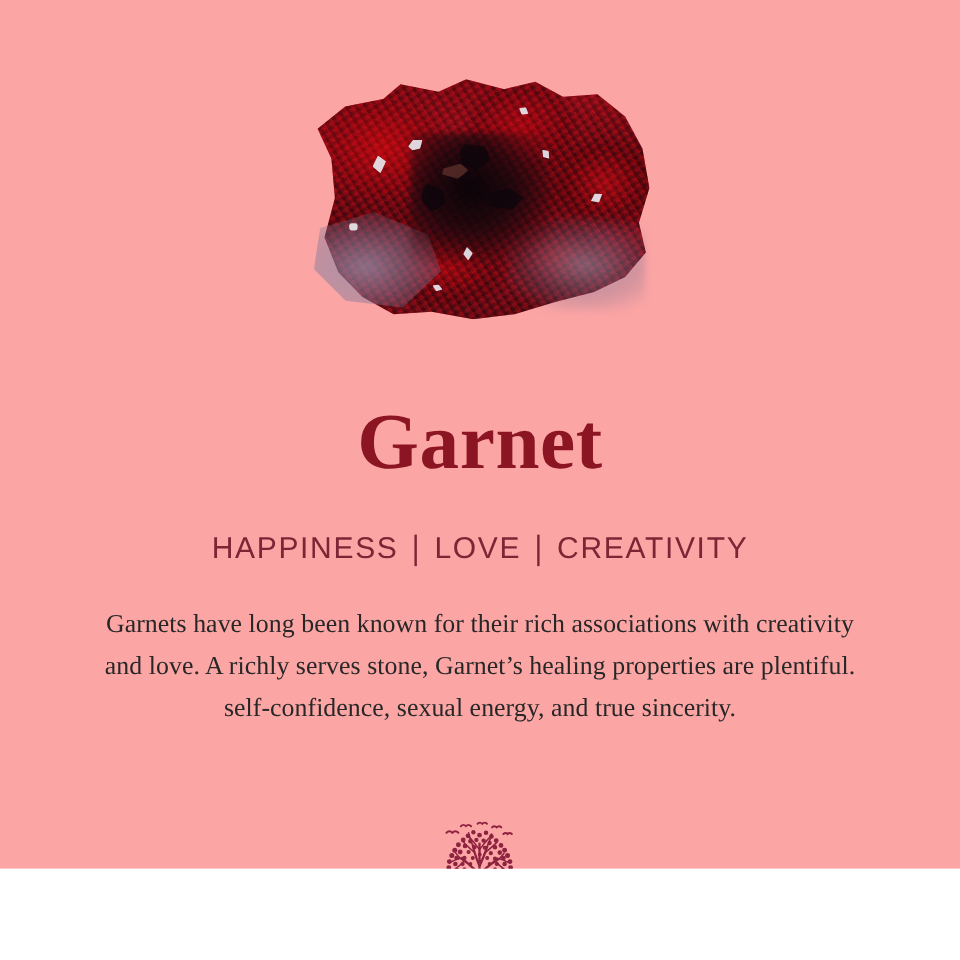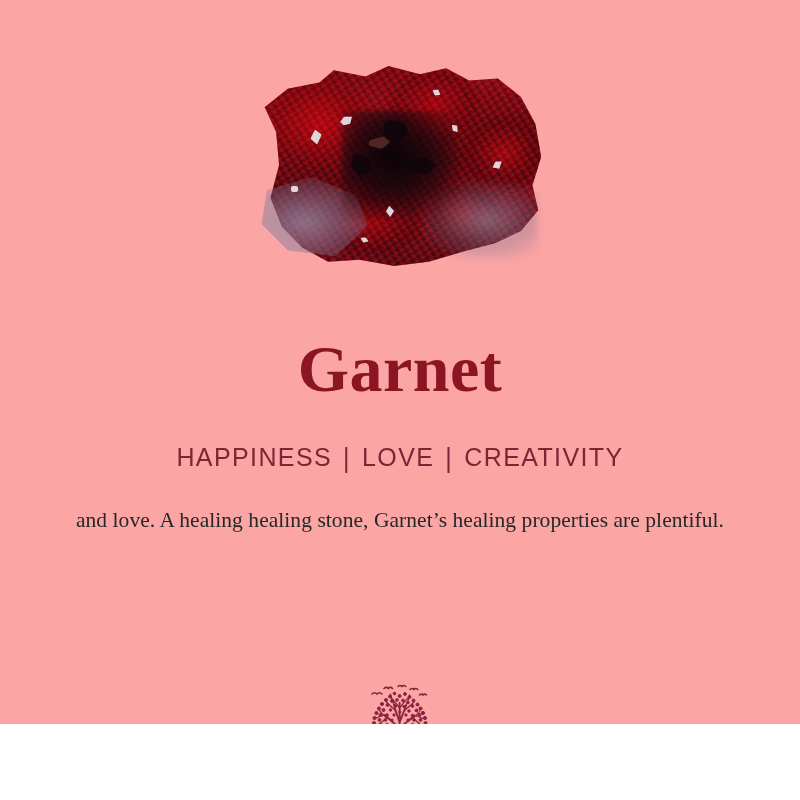--- a/index.html
+++ b/index.html
@@ -236,21 +236,23 @@
     </div>
   </div>
 
   <div class="title">Garnet</div>
 
   <div class="subtitle">
     <span class="kw">HAPPINESS</span><span class="sep">|</span><span class="kw">LOVE</span><span class="sep">|</span><span class="kw">CREATIVITY</span>
   </div>
 
   <div class="body-copy">
-    <span class="ln">and love. A healing healing stone, Garnet’s healing properties are plentiful.</span>
+    <span class="ln">Garnets have long been known for their rich associations with creativity</span>
+    <span class="ln">and love. A richly serves stone, Garnet’s healing properties are plentiful.</span>
+    <span class="ln">self-confidence, sexual energy, and true sincerity.</span>
   </div>
 
   <div class="logo">
     <svg class="logo-mark" width="78" height="72" viewBox="0 0 78 72">
       <g fill="#8e2340" stroke="#8e2340">
 
         <path d="M38.6 68.5 L38.6 40 M38.6 62 C35 63.5 32.5 65.5 31 68.5 M38.6 62 C42.2 63.5 44.7 65.5 46.2 68.5" stroke-width="2.4" fill="none" stroke-linecap="round"></path>
         <rect x="29" y="67.6" width="19" height="2.1" rx="1"></rect>
 
         <g stroke-width="1.9" fill="none" stroke-linecap="round">

